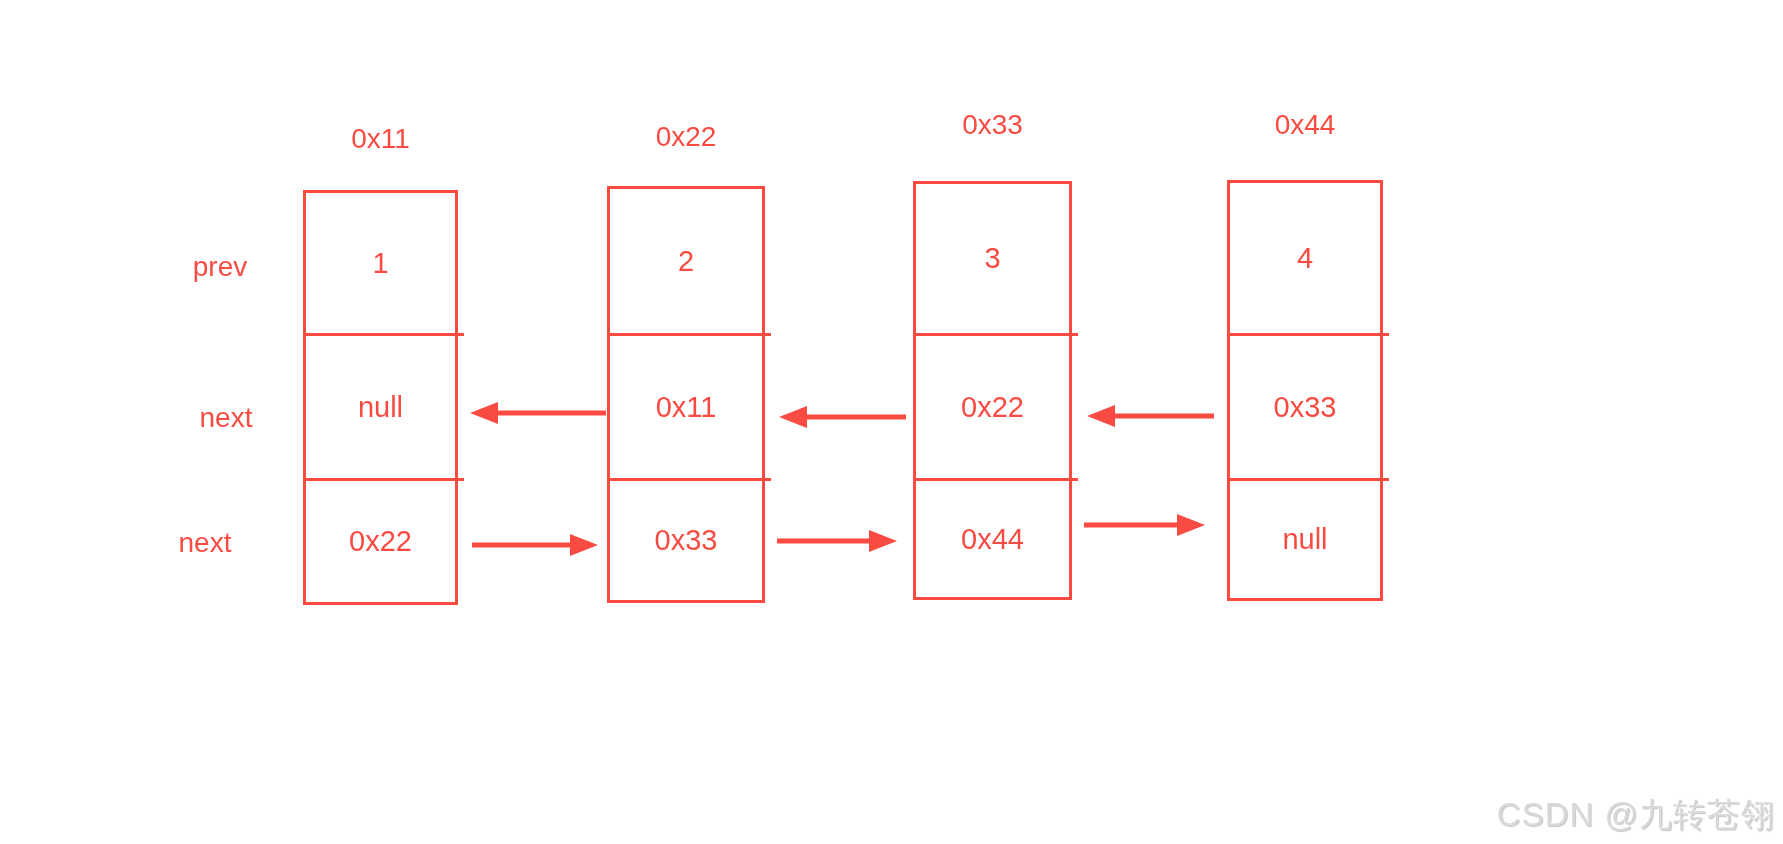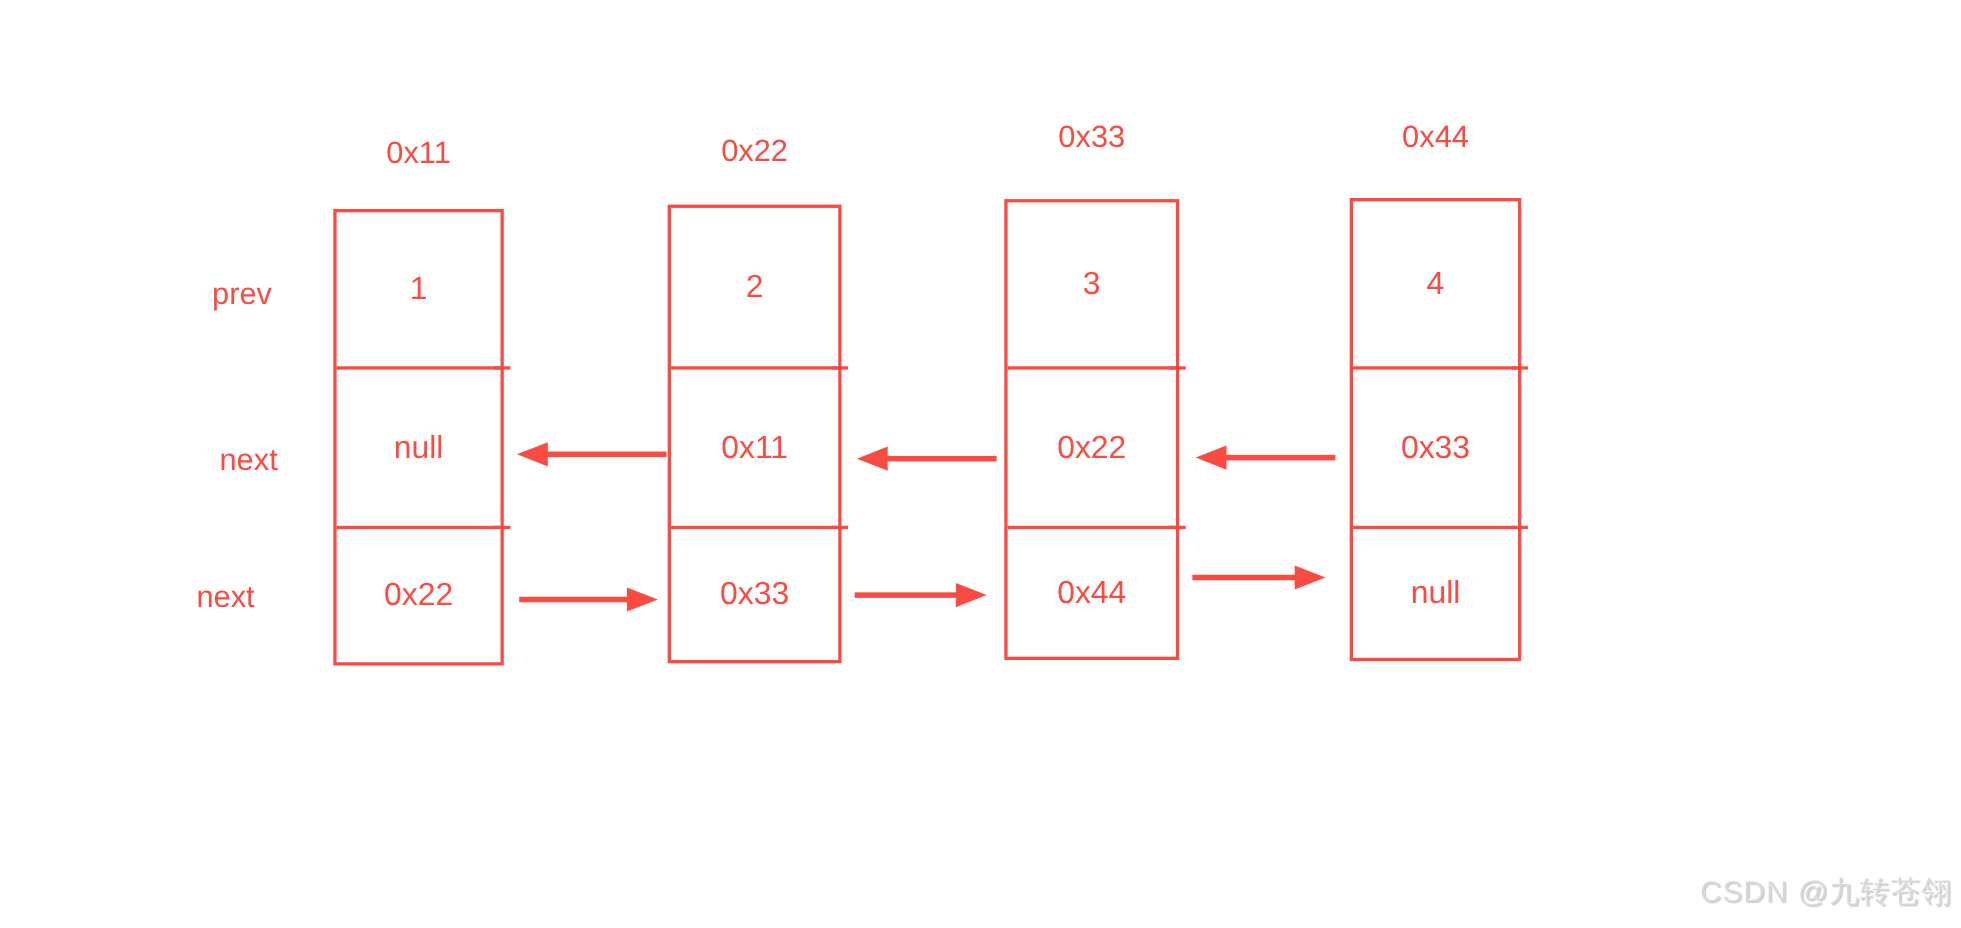--- a/index.html
+++ b/index.html
@@ -58,21 +58,21 @@
     position:absolute;top:50%;transform:translateY(-50%);
     width:0;height:0;display:block;
     border-top:11px solid transparent;border-bottom:11px solid transparent;
   }
   .arrow.right .head{right:0;border-left:28px solid var(--red);}
   .arrow.left  .head{left:0;border-right:28px solid var(--red);}
 
   
   .watermark{
     position:absolute;right:8px;top:793px;
-    font-size:27px;letter-spacing:1px;
+    font-size:33px;letter-spacing:1px;
     color:var(--wm);
     text-shadow:-1px -1px 0 #ffffff,1px 1px 1px #c6c6c6;
     user-select:none;
   }
 </style>
 </head>
 <body>
 
 <div class="canvas">
 

